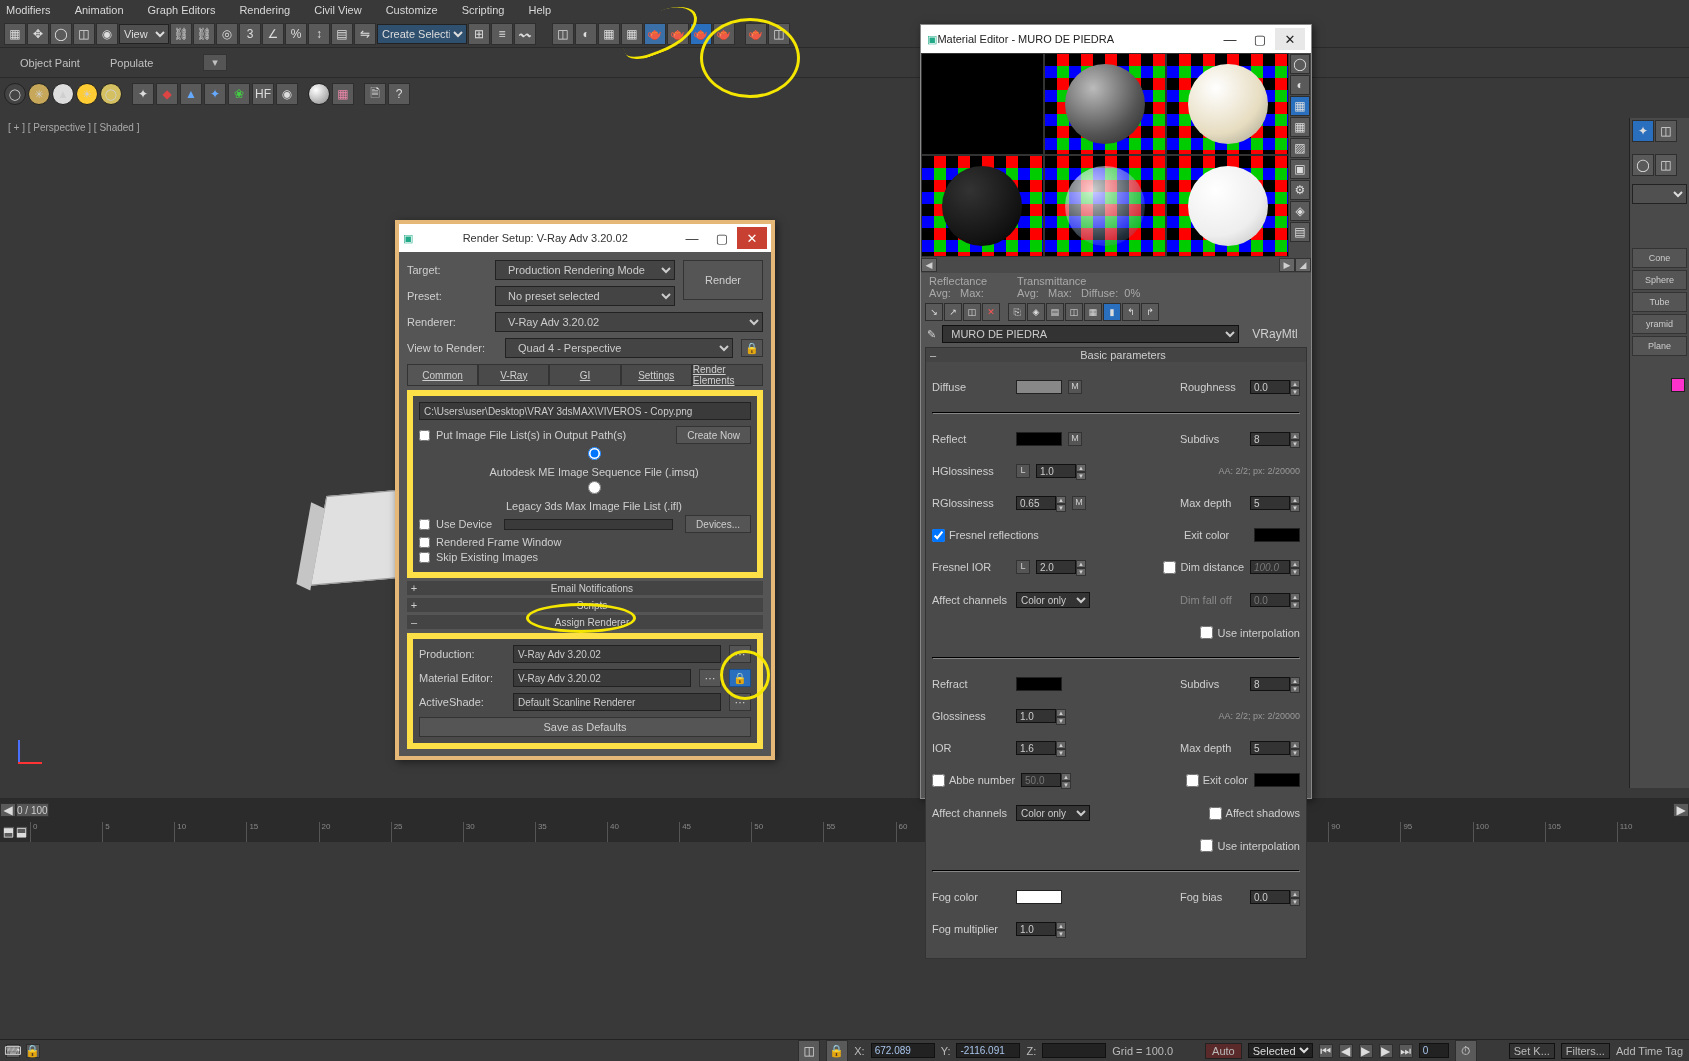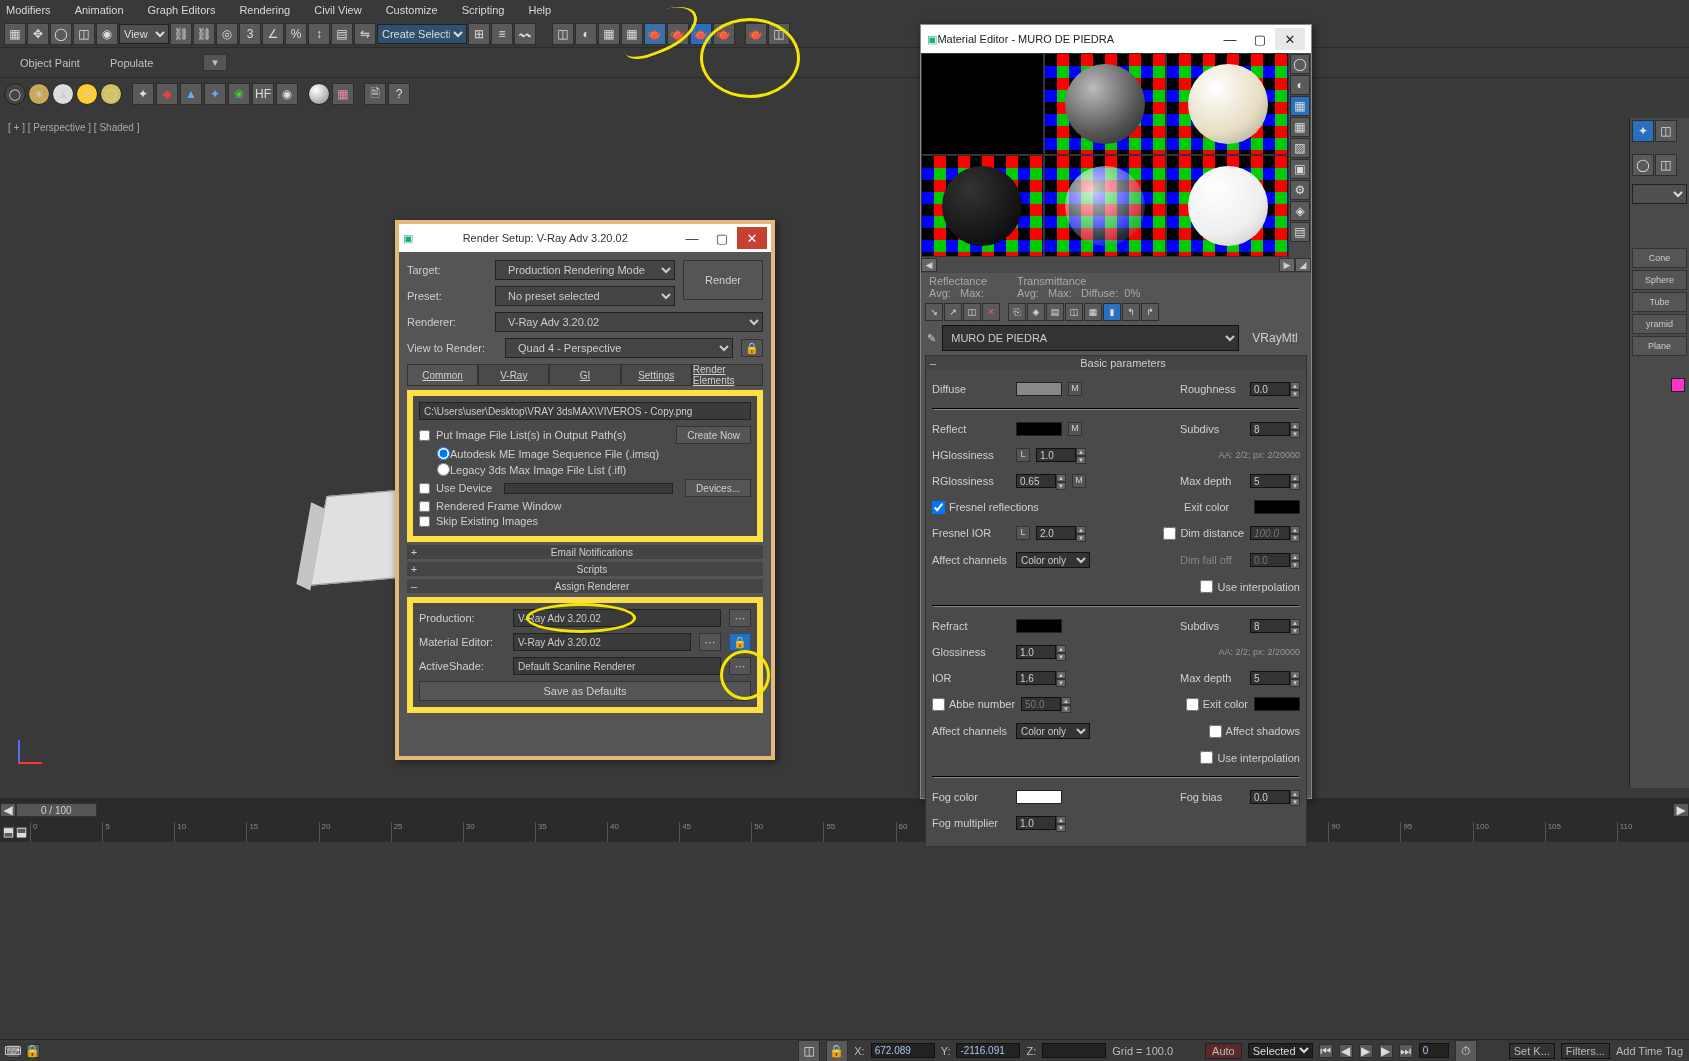--- a/index.html
+++ b/index.html
@@ -38,21 +38,21 @@
 .rd-row { display:flex; align-items:center; margin-bottom:6px; gap:8px; }
 .rd-label { width:80px; font-size:11px; }
 .rd-select { flex:1; height:20px; background:#444; border:1px solid #222; color:#ccc; font-size:11px; padding:0 8px; }
 .rd-render-btn { width:80px; height:40px; background:#555; border:1px solid #333; display:flex; align-items:center; justify-content:center; margin-left:8px; }
 .rd-tabs { display:flex; margin-top:6px;text-decoration:underline; }
 .rd-tab { flex:1; height:22px; background:#4a4a4a; border:1px solid #333; display:flex; align-items:center; justify-content:center; font-size:10px; cursor:pointer; }
 .rd-tab.active { background:#555; }
 .rd-panel { background:#4a4a4a; border:6px solid #fde047; margin-top:4px; padding:6px; font-size:10px; }
 .rd-check { display:flex; align-items:center; gap:6px; margin:3px 0; }
 .rd-check input { width:11px; height:11px; }
-.rd-radio { display:flex; align-items:center; margin:3px 0 3px 18px; }
+.rd-radio { display:flex; align-items:center; gap:6px; margin:3px 0 3px 18px;flex-direction:column; }
 .rd-input { height:18px; background:#3a3a3a; border:1px solid #222; color:#ccc; padding:0 4px; font-size:10px; }
 .rd-sm-btn { height:18px; padding:0 10px; background:#555; border:1px solid #333; display:flex; align-items:center; justify-content:center; font-size:10px; }
 .rd-ellipsis { width:22px; height:18px; background:#555; border:1px solid #333; display:flex; align-items:center; justify-content:center; }
 .rd-lock { width:22px; height:18px; background:#2a6fbd; border:1px solid #1a4f8d; display:flex; align-items:center; justify-content:center; color:#fff; }
 .rd-big-btn { width:100%; height:20px; background:#555; border:1px solid #333; display:flex; align-items:center; justify-content:center; margin-top:4px; }
 .rd-section { display:flex; align-items:center; background:#444; height:14px; margin-top:3px; }
 .rd-section-toggle { width:14px; text-align:center; }
 .rd-section-title { flex:1; text-align:center; font-size:10px; }
 
 
@@ -68,28 +68,28 @@
   background-size:24px 24px; }
 .mat-slot .sphere { position:absolute; left:50%; top:50%; width:80px; height:80px; border-radius:50%; transform:translate(-50%,-50%); background:radial-gradient(circle at 35% 30%, #fff, #888 60%, #333); }
 .mat-side { width:22px; background:#4a4a4a; display:flex; flex-direction:column; gap:1px; padding:1px; }
 .mat-side .tbtn { width:20px; height:20px; }
 .mat-scroll-row { height:16px; display:flex; align-items:center; background:#4a4a4a; }
 .mat-scroll-btn { width:16px; height:14px; background:#666; border:1px solid #333; display:flex; align-items:center; justify-content:center; font-size:9px; }
 .mat-stats { display:flex; padding:2px 8px; font-size:10px; color:#aaa; gap:30px; }
 .mat-toolbar { height:22px; display:flex; gap:1px; padding:0 4px; align-items:center; }
 .mat-toolbar .tbtn { width:18px; height:18px; font-size:9px; }
 .mat-namerow { display:flex; align-items:center; gap:6px; padding:2px 6px; }
-.mat-name { flex:1; height:26px; background:#333; border:1px solid #111; color:#ccc; padding:0 4px; }
+.mat-name { flex:1; height:18px; background:#333; border:1px solid #111; color:#ccc; padding:0 4px; }
 .mat-type { width:60px; font-size:12px; text-align:center; }
 .mat-params { flex:1; overflow:auto; padding:2px 4px; }
 .mat-panel { background:#4a4a4a; border:1px solid #333; margin-bottom:3px; padding:4px 6px; font-size:10px; }
 .mat-panel-title { text-align:center; background:#444; margin:-4px -6px 4px -6px; height:14px; display:flex; align-items:center; }
 .mat-panel-title .mt-toggle { width:14px; text-align:center; }
 .mat-panel-title .mt-text { flex:1; text-align:center; }
-.mp-row { display:flex; align-items:center; gap:6px; margin:12px 0; }
+.mp-row { display:flex; align-items:center; gap:6px; margin:18px 0; }
 .mp-label { width:78px; }
 .mp-swatch { width:46px; height:14px; border:1px solid #222; }
 .mp-swatch.black { background:#000; }
 .mp-swatch.white { background:#fff; }
 .mp-swatch.gray { background:#888; }
 .mp-m { width:14px; height:14px; background:#555; border:1px solid #333; text-align:center; font-size:9px; }
 .mp-spin { display:flex; align-items:center; }
 .mp-num { width:40px; height:14px; background:#333; border:1px solid #111; color:#ccc; font-size:10px; padding:0 3px; }
 .mp-arrows { width:10px; height:14px; display:flex; flex-direction:column; }
 .mp-arr { flex:1; background:#666; border:1px solid #333; font-size:6px; display:flex; align-items:center; justify-content:center; }
@@ -98,21 +98,21 @@
 .mp-check { display:flex; align-items:center; gap:4px; }
 .mp-sel { height:16px; background:#333; border:1px solid #111; color:#ccc; font-size:10px; width:74px; }
 
 
 .anno { position:absolute; border:3px solid #f5e600; border-radius:50%; pointer-events:none; }
 .anno1 { left:700px; top:18px; width:100px; height:80px; }
 .anno2 { left:526px; top:603px; width:110px; height:30px; border-radius:50%; }
 .anno3 { left:720px; top:650px; width:50px; height:50px; }
 .scribble { position:absolute; left:620px; top:12px; width:80px; height:40px; border:3px solid #f5e600; border-radius:50% 40% 60% 30%; transform:rotate(-20deg); pointer-events:none; border-top:none; border-left:none; }
 
-.slider-badge { background:#555; border:1px solid #333; padding:0 24px; height:14px; display:flex; align-items:center; font-size:10px; }
+.slider-badge { background:#555; border:1px solid #333; padding:0 0; height:14px; display:flex; align-items:center; font-size:10px; }
 
 
 .cmdpanel { position:absolute; right:0; top:118px; width:60px; height:670px; background:#4a4a4a; border-left:1px solid #222; }
 .cmdpanel .cp-row { display:flex; flex-wrap:wrap; gap:1px; padding:2px; }
 .cp-item { height:20px; background:#555; border:1px solid #333; font-size:9px; display:flex; align-items:center; justify-content:center; color:#ccc; padding:0 4px; }
 </style>
 </head>
 <body>
 
 <div class="menubar">

